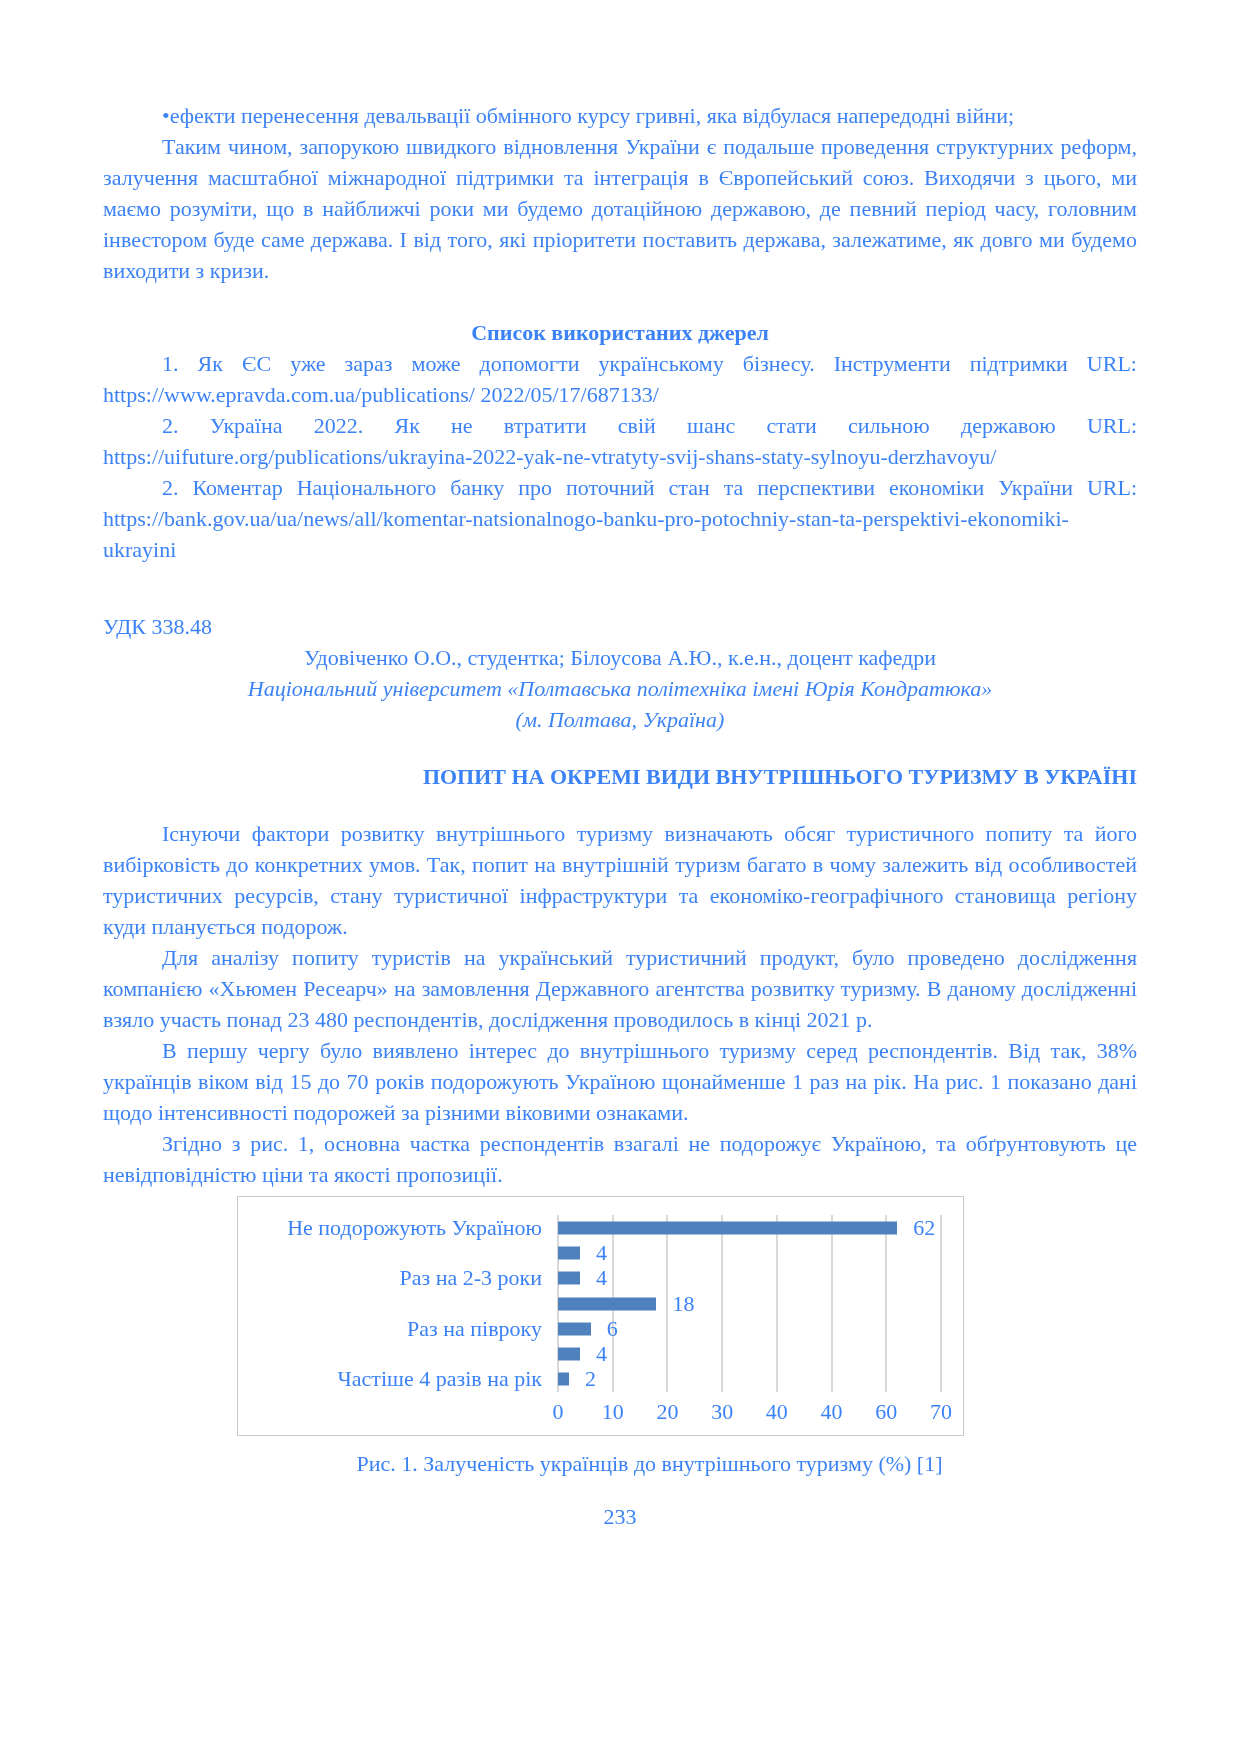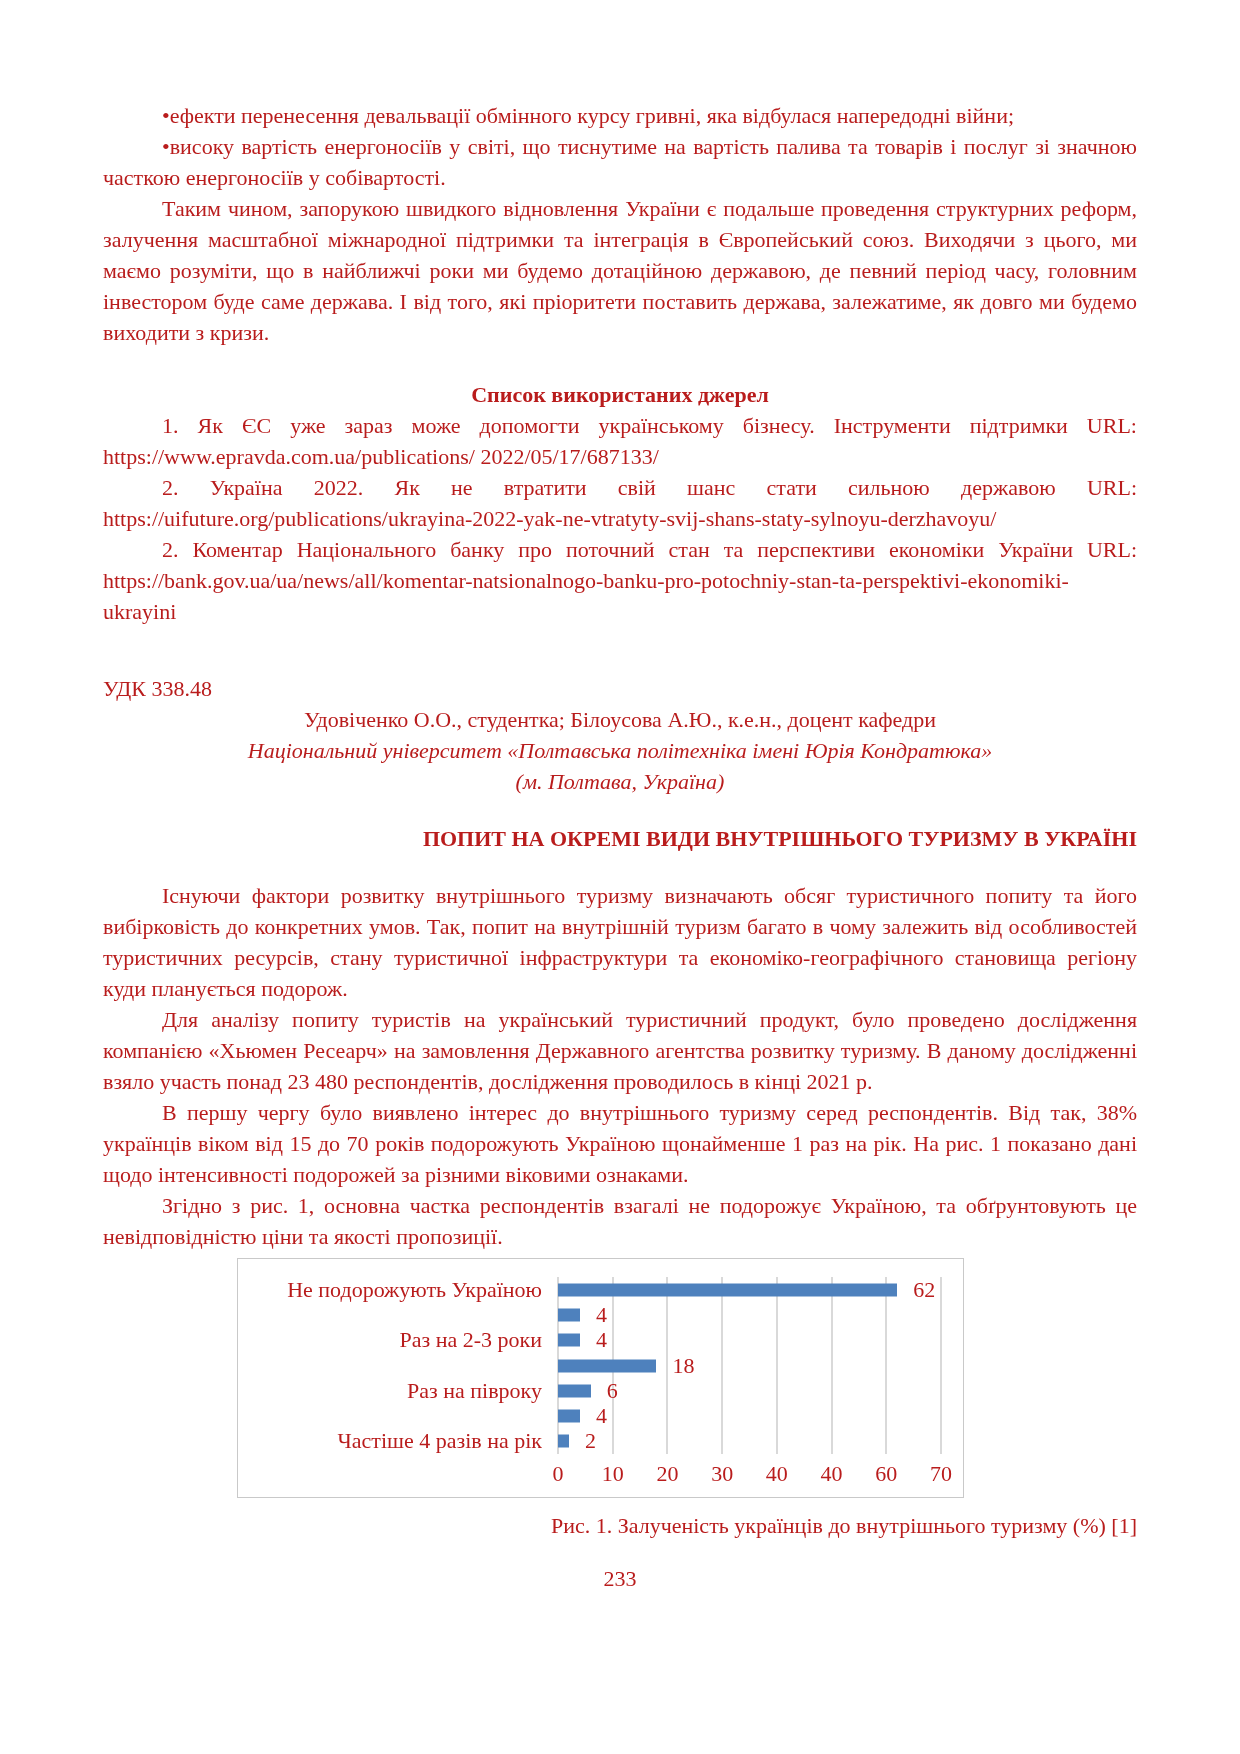--- a/index.html
+++ b/index.html
@@ -6,21 +6,21 @@
   .page {
     position: relative;
     width: 1240px;
     height: 1754px;
     background: #ffffff;
     box-sizing: border-box;
     padding: 100px 103px 0 103px;
     font-family: "Liberation Serif", "DejaVu Serif", serif;
     font-size: 22px;
     line-height: 31px;
-    color: #b91c1c;
+    color: #3b82f6;
     overflow: hidden;
   }
   p { margin: 0; }
   .body {
     text-align: justify;
     text-indent: 59px;
     overflow-wrap: break-word;
   }
   .refs-heading {
     margin: 31px 0 0 0;
@@ -103,35 +103,34 @@
   }
   .x-tick {
     position: absolute;
     top: 0;
     transform: translateX(-50%);
     font-size: 22px;
     line-height: 26px;
   }
   .figure-caption {
     margin-top: 12px;
-    text-align: right;
+    text-align: center;
     text-indent: 59px;
   }
   .page-number {
     margin-top: 22px;
     text-align: center;
   }
 </style>
 </head>
 <body>
 
 <div class="page">
 
   <p class="body">•ефекти перенесення девальвації обмінного курсу гривні, яка відбулася напередодні війни;</p>
-  <p class="body">•високу вартість енергоносіїв у світі, що тиснутиме на вартість палива та товарів і послуг зі значною часткою енергоносіїв у собівартості.</p>
   <p class="body">Таким чином, запорукою швидкого відновлення України є подальше проведення структурних реформ, залучення масштабної міжнародної підтримки та інтеграція в Європейський союз.  Виходячи з цього, ми маємо розуміти, що в найближчі роки ми будемо дотаційною державою, де певний період часу, головним інвестором буде саме держава. І від того, які пріоритети поставить держава, залежатиме, як довго ми будемо виходити з кризи.</p>
 
   <p class="refs-heading">Список використаних джерел</p>
   <p class="body">1. Як ЄС уже зараз може допомогти українському бізнесу. Інструменти підтримки URL: https://www.epravda.com.ua/publications/ 2022/05/17/687133/</p>
   <p class="body">2.  Україна 2022. Як не втратити свій шанс стати сильною державою URL: https://uifuture.org/publications/ukrayina-2022-yak-ne-vtratyty-svij-shans-staty-sylnoyu-derzhavoyu/</p>
   <p class="body">2. Коментар Національного банку про поточний стан та перспективи економіки України URL: https://bank.gov.ua/ua/news/all/komentar-natsionalnogo-banku-pro-potochniy-stan-ta-perspektivi-ekonomiki-ukrayini</p>
 
   <p class="body udc">УДК 338.48</p>
   <p class="body center">Удовіченко О.О., студентка; Білоусова А.Ю., к.е.н., доцент кафедри</p>
   <p class="body center italic">Національний університет «Полтавська політехніка імені Юрія Кондратюка»</p>

